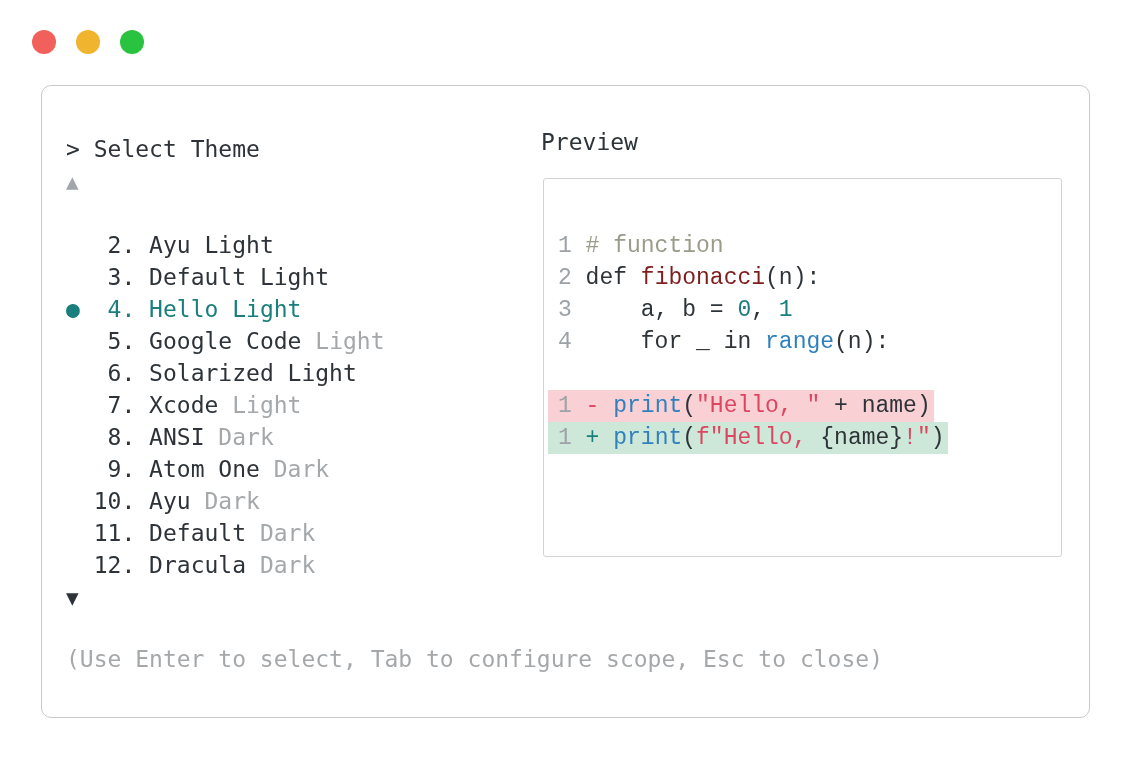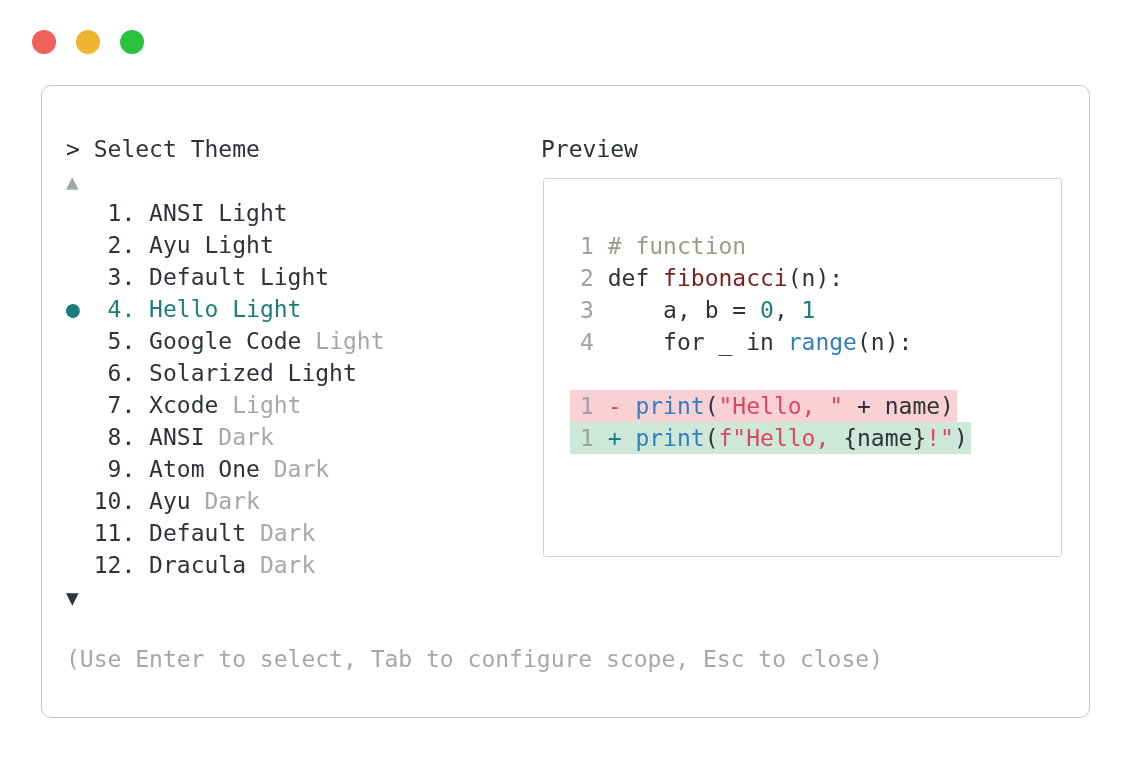--- a/index.html
+++ b/index.html
@@ -22,27 +22,27 @@
     position:absolute;left:16px;height:32px;line-height:32px;
     white-space:pre;font-size:23px;color:#2d3338;margin-left:8px;
   }
   .caret{color:#2d3338;}
   .tri-up{color:#a2a6aa;font-size:21px;}
   .tri-down{color:#2d3338;font-size:21px;}
   .item .var.muted{color:#a4a8ab;}
   .item.selected span{color:#1a7f7c;}
   .footer-row{color:#a5a8ab;}
 
-  .preview-label{position:absolute;left:499px;top:47px;height:32px;line-height:32px;
+  .preview-label{position:absolute;left:499px;top:40px;height:32px;line-height:32px;
     font-size:23px;color:#2d3338;white-space:pre;}
   .preview-box{
     position:absolute;left:501px;top:92px;width:519px;height:379px;
     border:1.5px solid #d2d3d5;border-radius:3px;background:#ffffff;box-sizing:border-box;
   }
-  .code{position:absolute;left:36px;top:51px;}
+  .code{position:absolute;left:14px;top:51px;font-family:Liberation Mono, monospace;}
   .cl{height:32px;line-height:32px;white-space:pre;font-size:23px;color:#2d3338;}
   .g{color:#9da2a7;}
   .cm{color:#9b9b8b;}
   .fn{color:#7f1d1d;}
   .nb{color:#3080bd;}
   .tl{color:#1a7f7c;}
   .st{color:#dc4660;}
   .band{display:inline-block;margin-left:-10px;padding:0 3px 0 10px;}
   .del-band{background:#f9d0d4;}
   .add-band{background:#cde8d8;}
@@ -53,21 +53,20 @@
 <span class="dot dot-close"></span>
 <span class="dot dot-min"></span>
 <span class="dot dot-max"></span>
 
 <div class="window">
 
   <div class="row" style="top:47px"><span class="caret">&gt; </span><span>Select Theme</span></div>
 
   <div class="row" style="top:79px"><span class="tri-up">▲</span></div>
 
-  <div class="row item" style="top:111px"><span class="mk"> </span><span class="num">  1. </span><span class="nm">ANSI</span><span class="var"> Light</span></div>
   <div class="row item" style="top:143px"><span class="mk"> </span><span class="num">  2. </span><span class="nm">Ayu</span><span class="var"> Light</span></div>
   <div class="row item" style="top:175px"><span class="mk"> </span><span class="num">  3. </span><span class="nm">Default</span><span class="var"> Light</span></div>
   <div class="row item selected" style="top:207px"><span class="mk">●</span><span class="num">  4. </span><span class="nm">Hello</span><span class="var"> Light</span></div>
   <div class="row item" style="top:239px"><span class="mk"> </span><span class="num">  5. </span><span class="nm">Google Code</span><span class="var muted"> Light</span></div>
   <div class="row item" style="top:271px"><span class="mk"> </span><span class="num">  6. </span><span class="nm">Solarized</span><span class="var"> Light</span></div>
   <div class="row item" style="top:303px"><span class="mk"> </span><span class="num">  7. </span><span class="nm">Xcode</span><span class="var muted"> Light</span></div>
   <div class="row item" style="top:335px"><span class="mk"> </span><span class="num">  8. </span><span class="nm">ANSI</span><span class="var muted"> Dark</span></div>
   <div class="row item" style="top:367px"><span class="mk"> </span><span class="num">  9. </span><span class="nm">Atom One</span><span class="var muted"> Dark</span></div>
   <div class="row item" style="top:399px"><span class="mk"> </span><span class="num"> 10. </span><span class="nm">Ayu</span><span class="var muted"> Dark</span></div>
   <div class="row item" style="top:431px"><span class="mk"> </span><span class="num"> 11. </span><span class="nm">Default</span><span class="var muted"> Dark</span></div>

